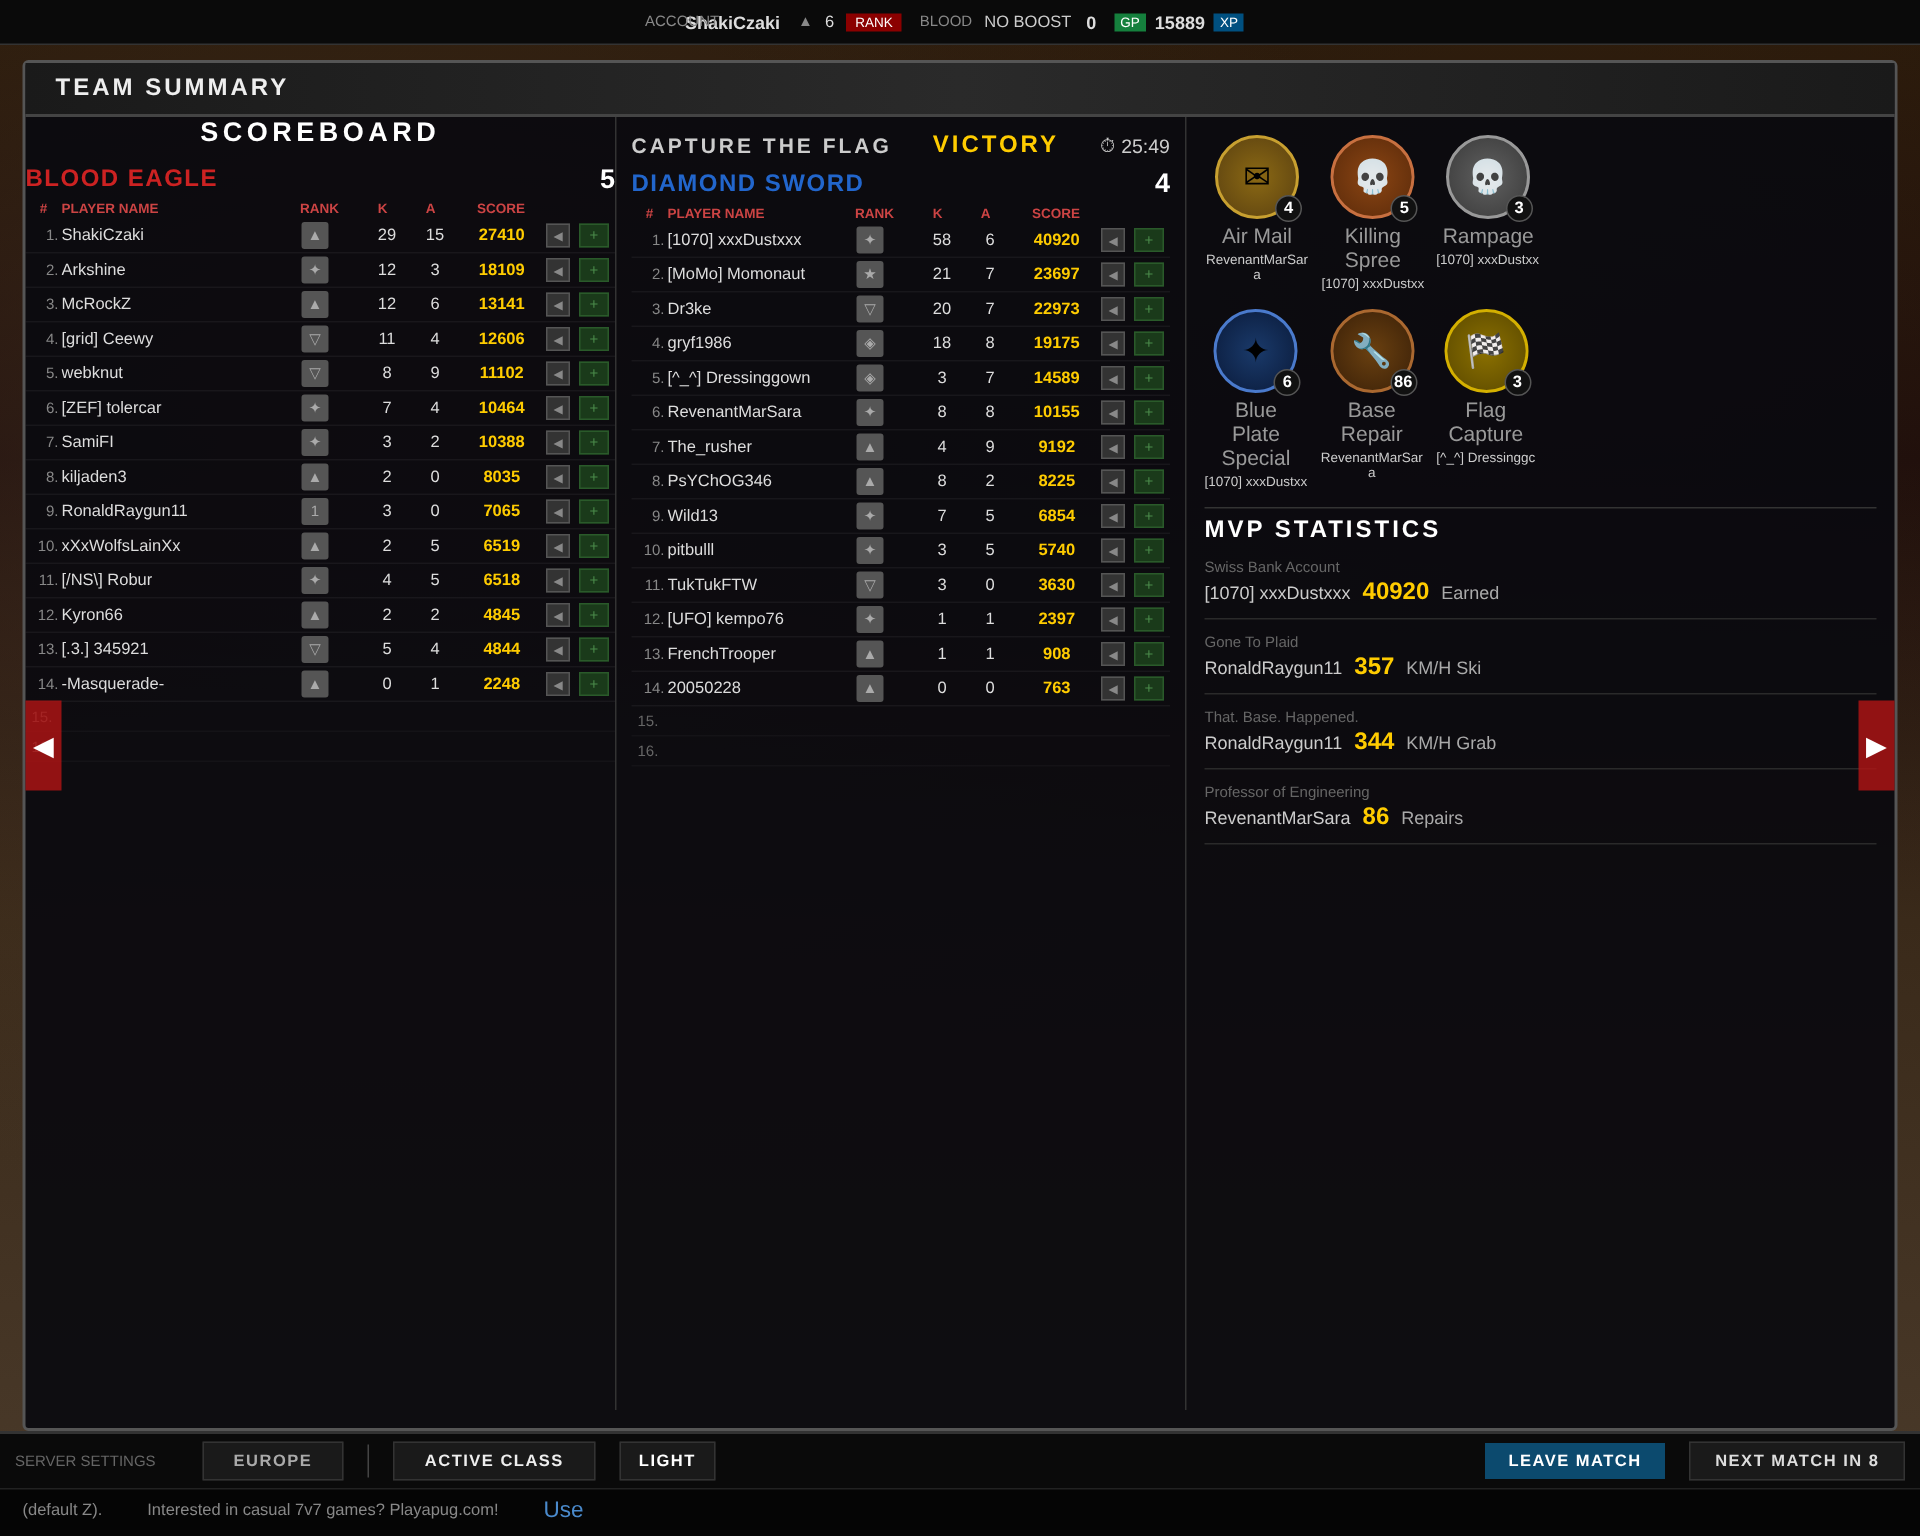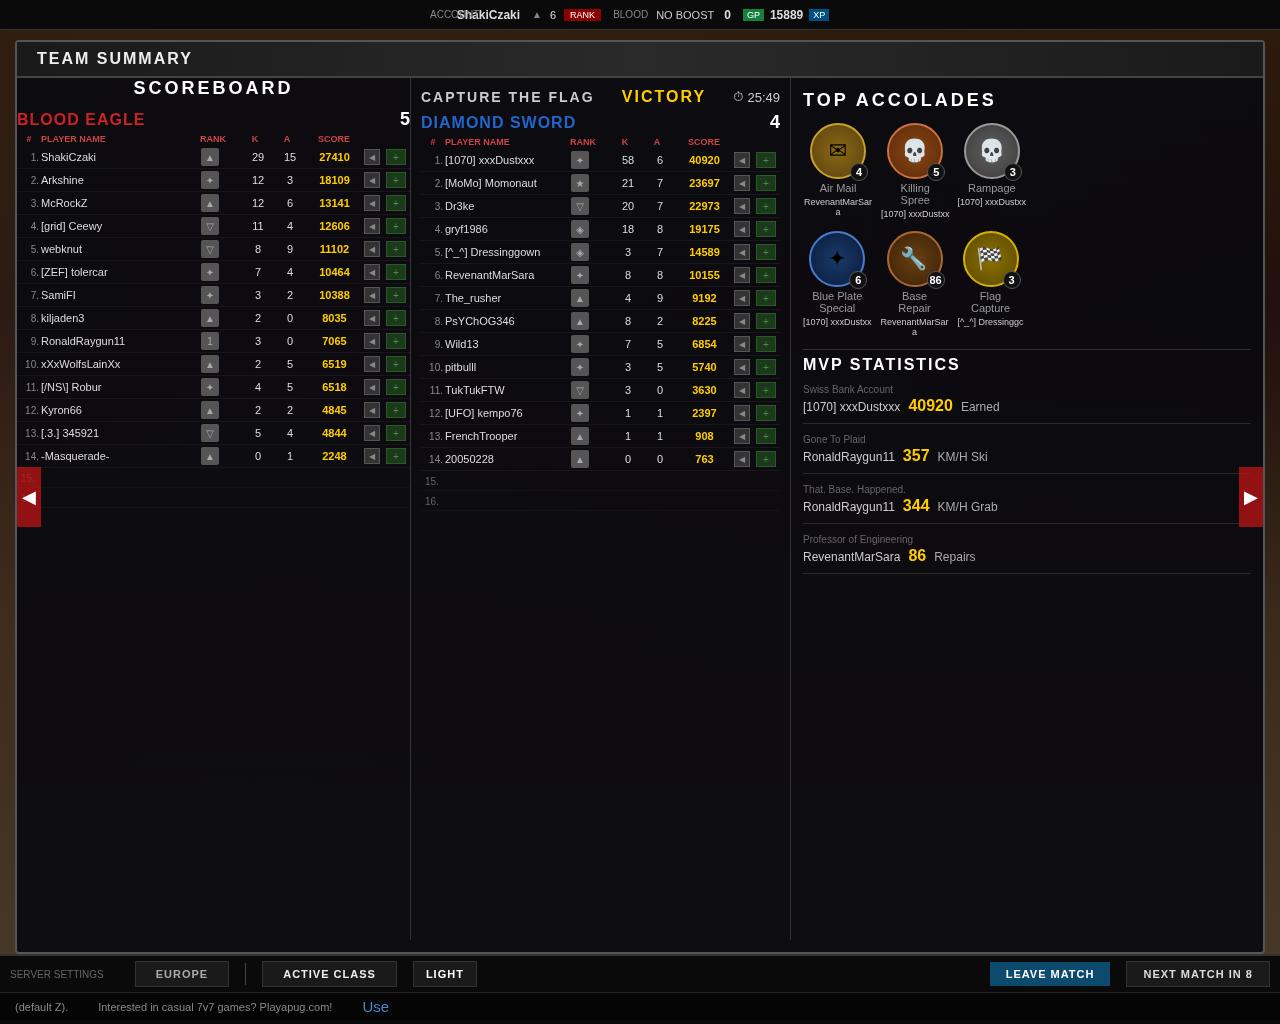--- a/index.html
+++ b/index.html
@@ -297,21 +297,21 @@
       color: #fff;
       font-size: 11px;
       font-weight: bold;
       width: 18px; height: 18px;
       border-radius: 50%;
       display: flex; align-items: center; justify-content: center;
       border: 1px solid #555;
     }
     .medal-label {
       color: #999;
-      font-size: 11px;
+      font-size: 14px;
       text-align: center;
       max-width: 60px;
     }
     .medal-player {
       color: #ccc;
       font-size: 9px;
       text-align: center;
       max-width: 70px;
       word-break: break-all;
     }
@@ -814,21 +814,20 @@
       <span class="score-val">763</span>
       <div class="mute-btn">◀</div>
       <div class="add-btn">+</div>
     </div>
         </div>
       <div class="empty-row"><span style="color:#666;font-size:10px;padding-left:4px;">15.</span></div>
       <div class="empty-row"><span style="color:#666;font-size:10px;padding-left:4px;">16.</span></div>
     </div>
 
     <div class="accolades-section">
-      <div class="accolades-title">TOP ACCOLADES</div>
 
       <div class="medals-row">
 
         <div class="medal">
           <div class="medal-icon medal-gold">
             ✉
             <span class="medal-count">4</span>
           </div>
           <div class="medal-label">Air Mail</div>
           <div class="medal-player">RevenantMarSara</div>

